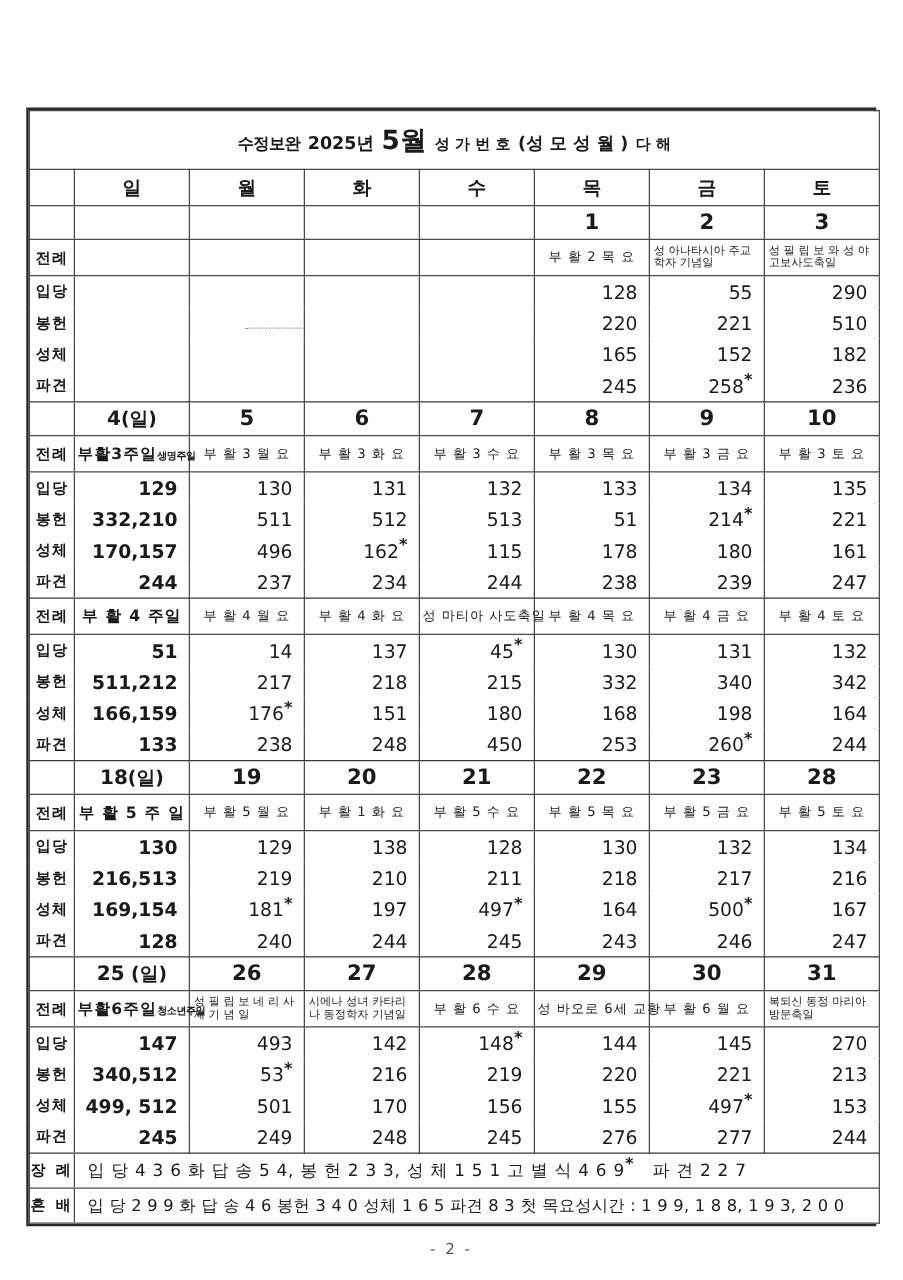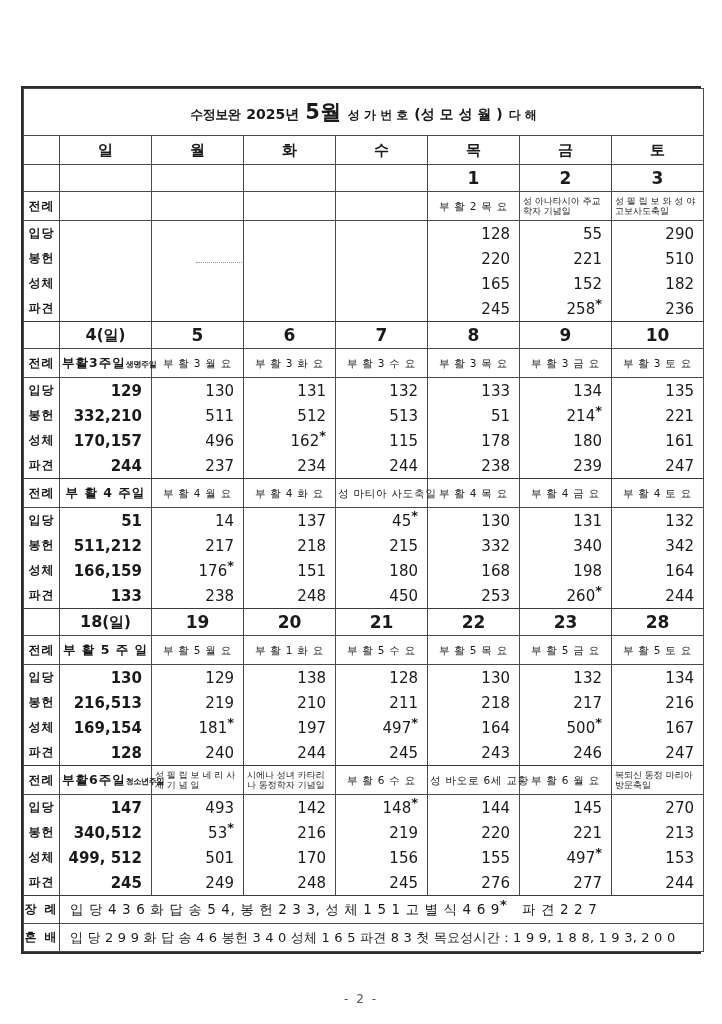--- a/index.html
+++ b/index.html
@@ -542,20 +542,30 @@
           <tr class="data-row last">
             <td class="lab">파견</td>
             <td class="val sun">128</td>
             <td class="val">240</td>
             <td class="val">244</td>
             <td class="val">245</td>
             <td class="val">243</td>
             <td class="val">246</td>
             <td class="val">247</td>
           </tr>
+          <tr class="date-row">
+            <td class="lab"></td>
+            <td class="sun">25<span class="sun-tag"> (일)</span></td>
+            <td>26</td>
+            <td>27</td>
+            <td>28</td>
+            <td>29</td>
+            <td>30</td>
+            <td>31</td>
+          </tr>
           <tr class="lit-row">
             <td class="lab">전례</td>
             <td>
               <span class="lit sunday">부활6주일<span class="sub">청소년주일</span></span>
             </td>
             <td>
               <span class="lit two">성  필 립 보  네 리 사 제  기  념  일</span>
             </td>
             <td>
               <span class="lit two">시에나 성녀 카타리나 동정학자 기념일</span>

